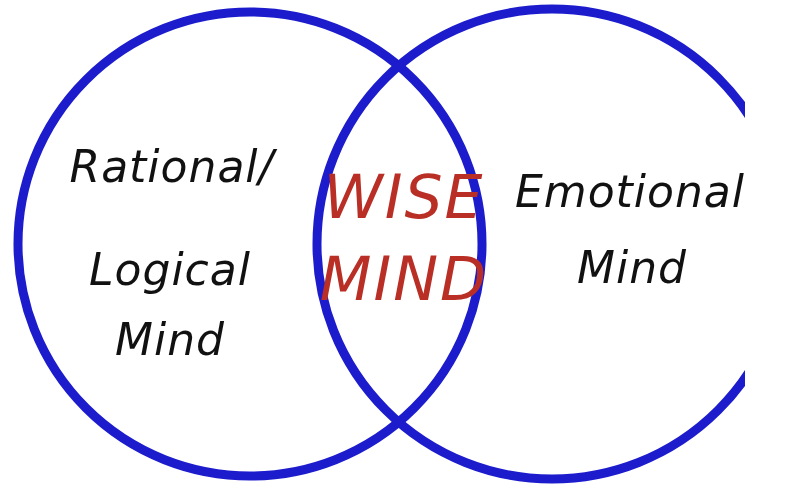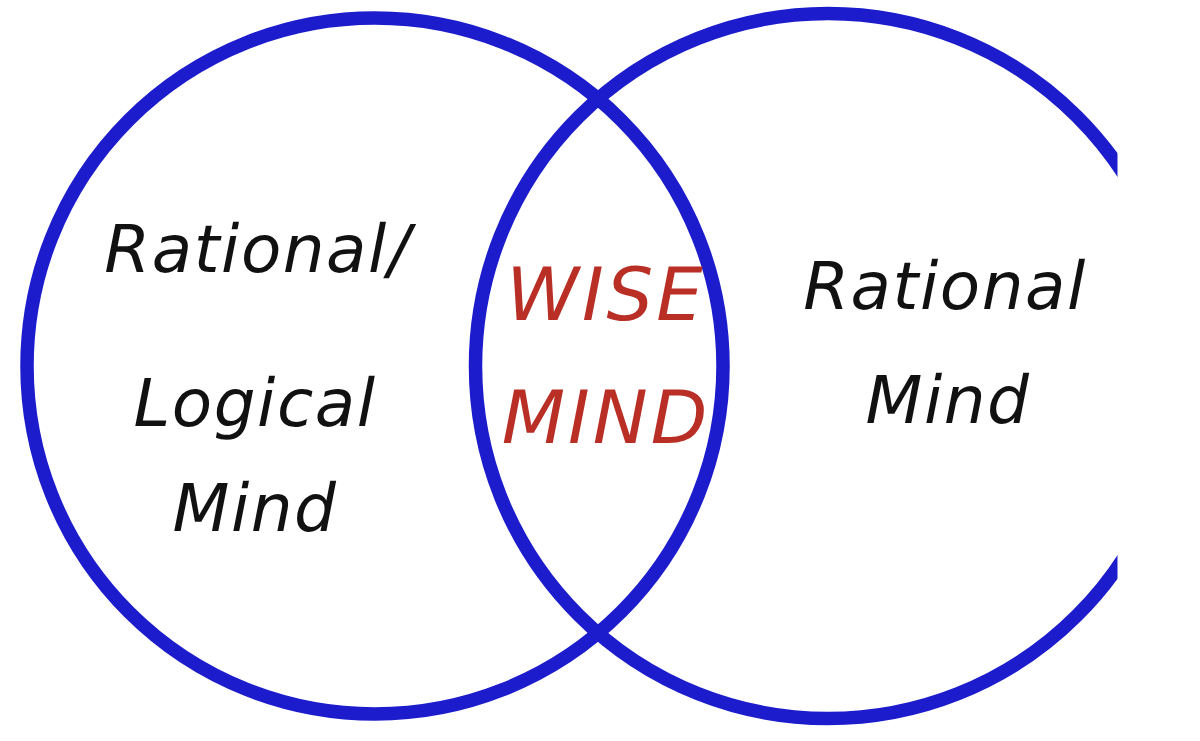--- a/index.html
+++ b/index.html
@@ -35,21 +35,21 @@
     font-style: italic;
     letter-spacing: 1px;
     line-height: 1;
   }
   .label.black {
     color: var(--text-black, #111111);
     font-size: 44px;
   }
   .label.red {
     color: var(--text-red, #b92f26);
-    font-size: 49px;
+    font-size: 60px;
     letter-spacing: 2px;
   }
   
   .pos-rational  { left: 172px; top: 167px; }
   .pos-logical   { left: 170px; top: 270px; }
   .pos-left-mind { left: 170px; top: 340px; }
   
   .pos-wise      { left: 404px; top: 197px; }
   .pos-mind-red  { left: 404px; top: 279px; }
   
@@ -66,16 +66,16 @@
     <circle cx="552" cy="244" r="235"></circle>
   </svg>
 
   <div class="label black pos-rational">Rational/</div>
   <div class="label black pos-logical">Logical</div>
   <div class="label black pos-left-mind">Mind</div>
 
   <div class="label red pos-wise">WISE</div>
   <div class="label red pos-mind-red">MIND</div>
 
-  <div class="label black pos-emotional">Rational</div>
+  <div class="label black pos-emotional">Emotional</div>
   <div class="label black pos-right-mind">Mind</div>
 
 </div>
 
 </body></html>

